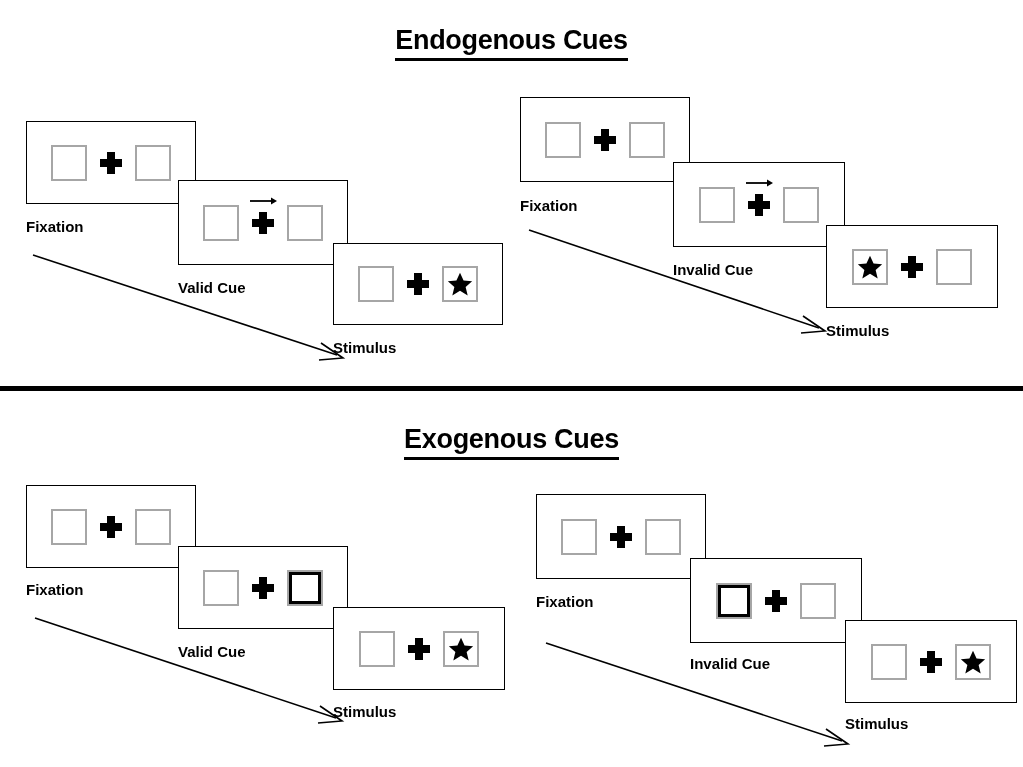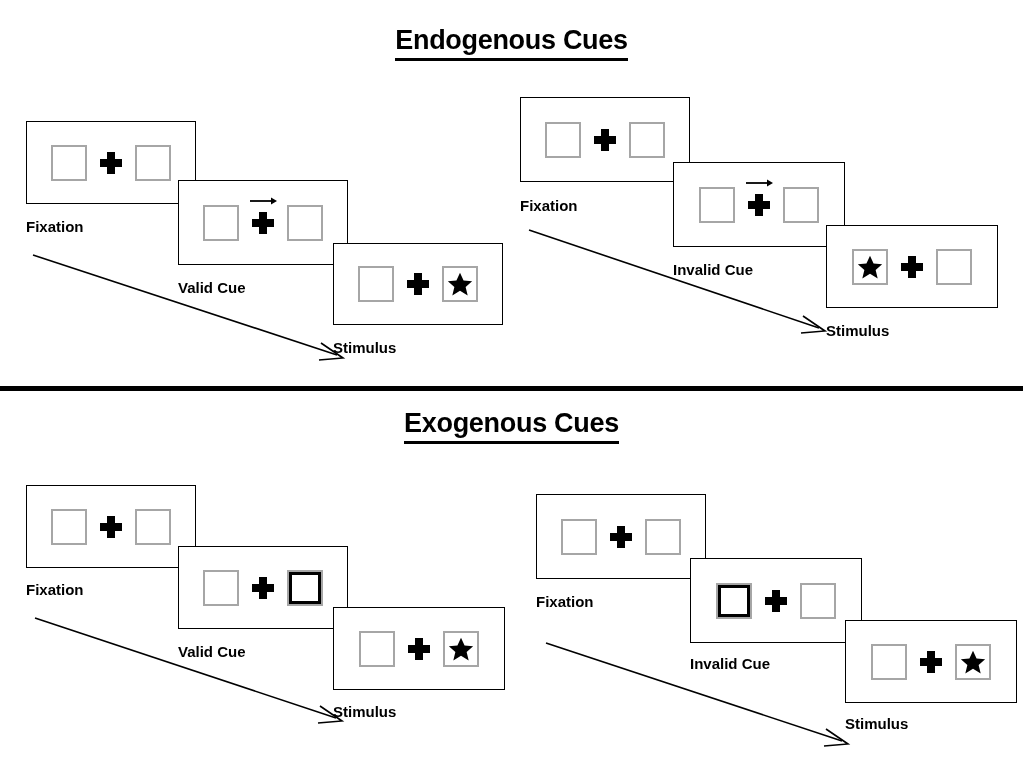--- a/index.html
+++ b/index.html
@@ -233,21 +233,21 @@
 </div>
 <div class="step-label" style="left:826px; top:322px; width:172px;">Stimulus</div>
 
 <svg class="time-arrow" style="left:523px; top:222px; width:312px; height:120px;" viewBox="0 0 312 120">
   <line x1="6" y1="8" x2="296" y2="106" stroke="#000000" stroke-width="1.6"></line>
   <polyline points="280,94 302,109 278,111" fill="none" stroke="#000000" stroke-width="1.6"></polyline>
 </svg>
 
 <div class="divider" style="top:386px;"></div>
 
-<div class="section-title" style="top:408px;">
+<div class="section-title" style="top:424px;">
   <span class="title-text">Exogenous Cues</span>
 </div>
 
 <div class="panel" style="left:26px; top:485px; width:170px; height:83px;">
   <div class="panel-inner">
     <div class="box"></div>
     <div class="center-cell">
       <div class="plus"></div>
     </div>
     <div class="box"></div>

